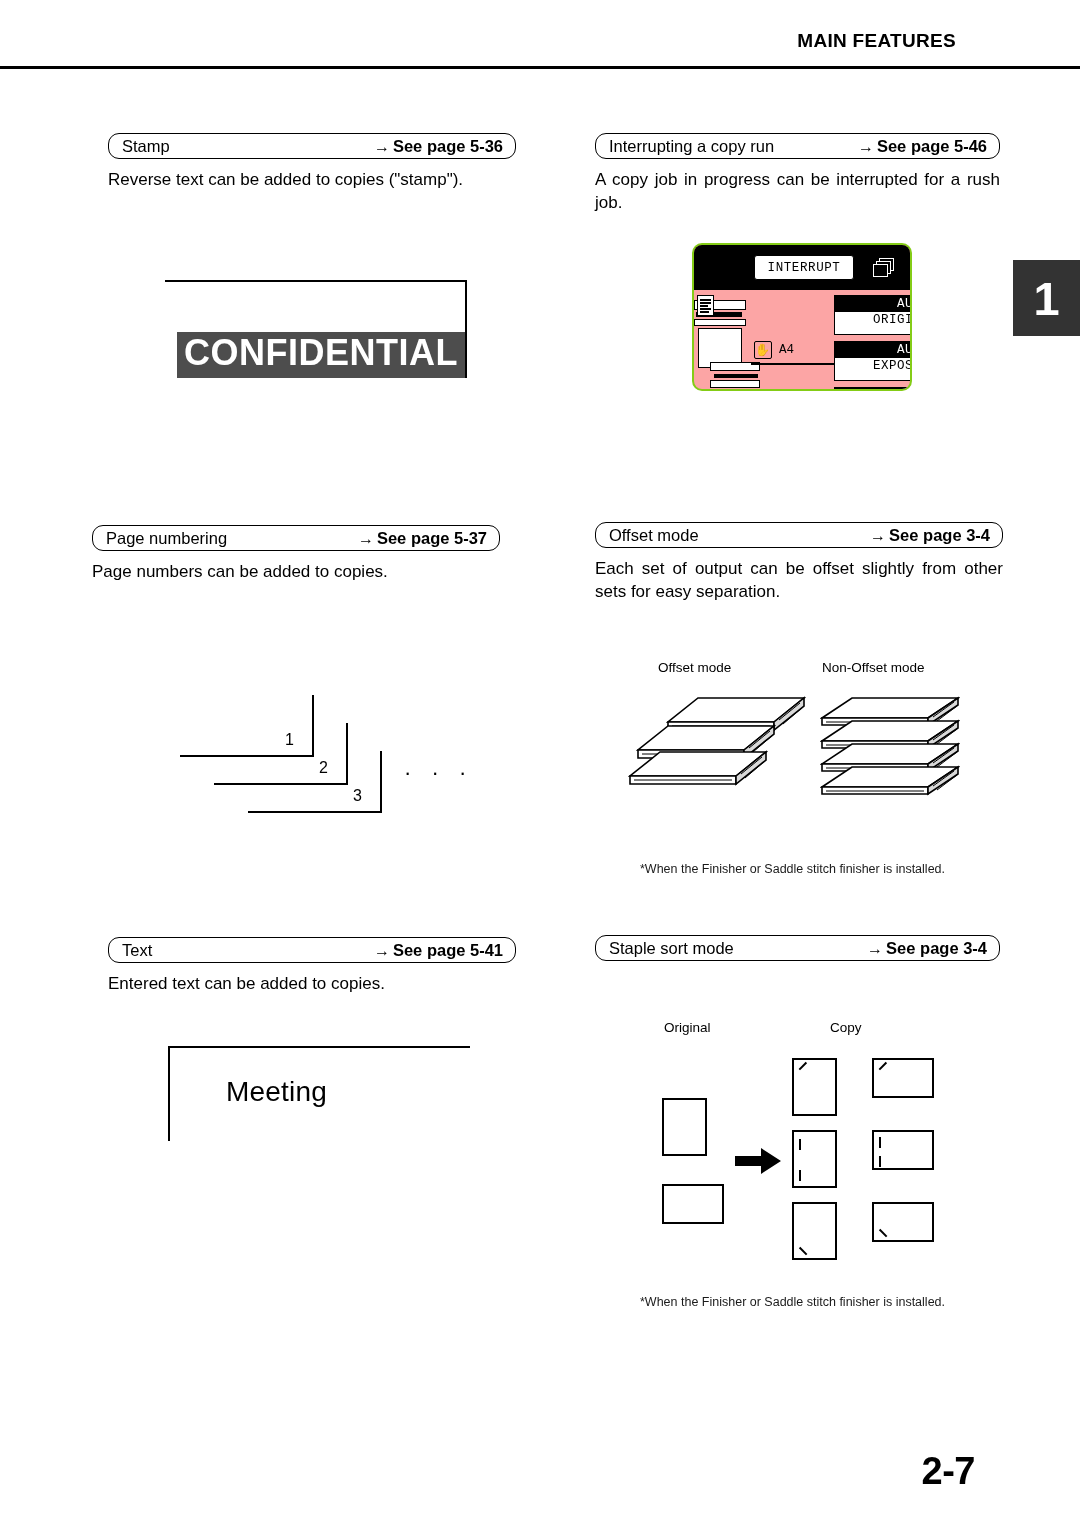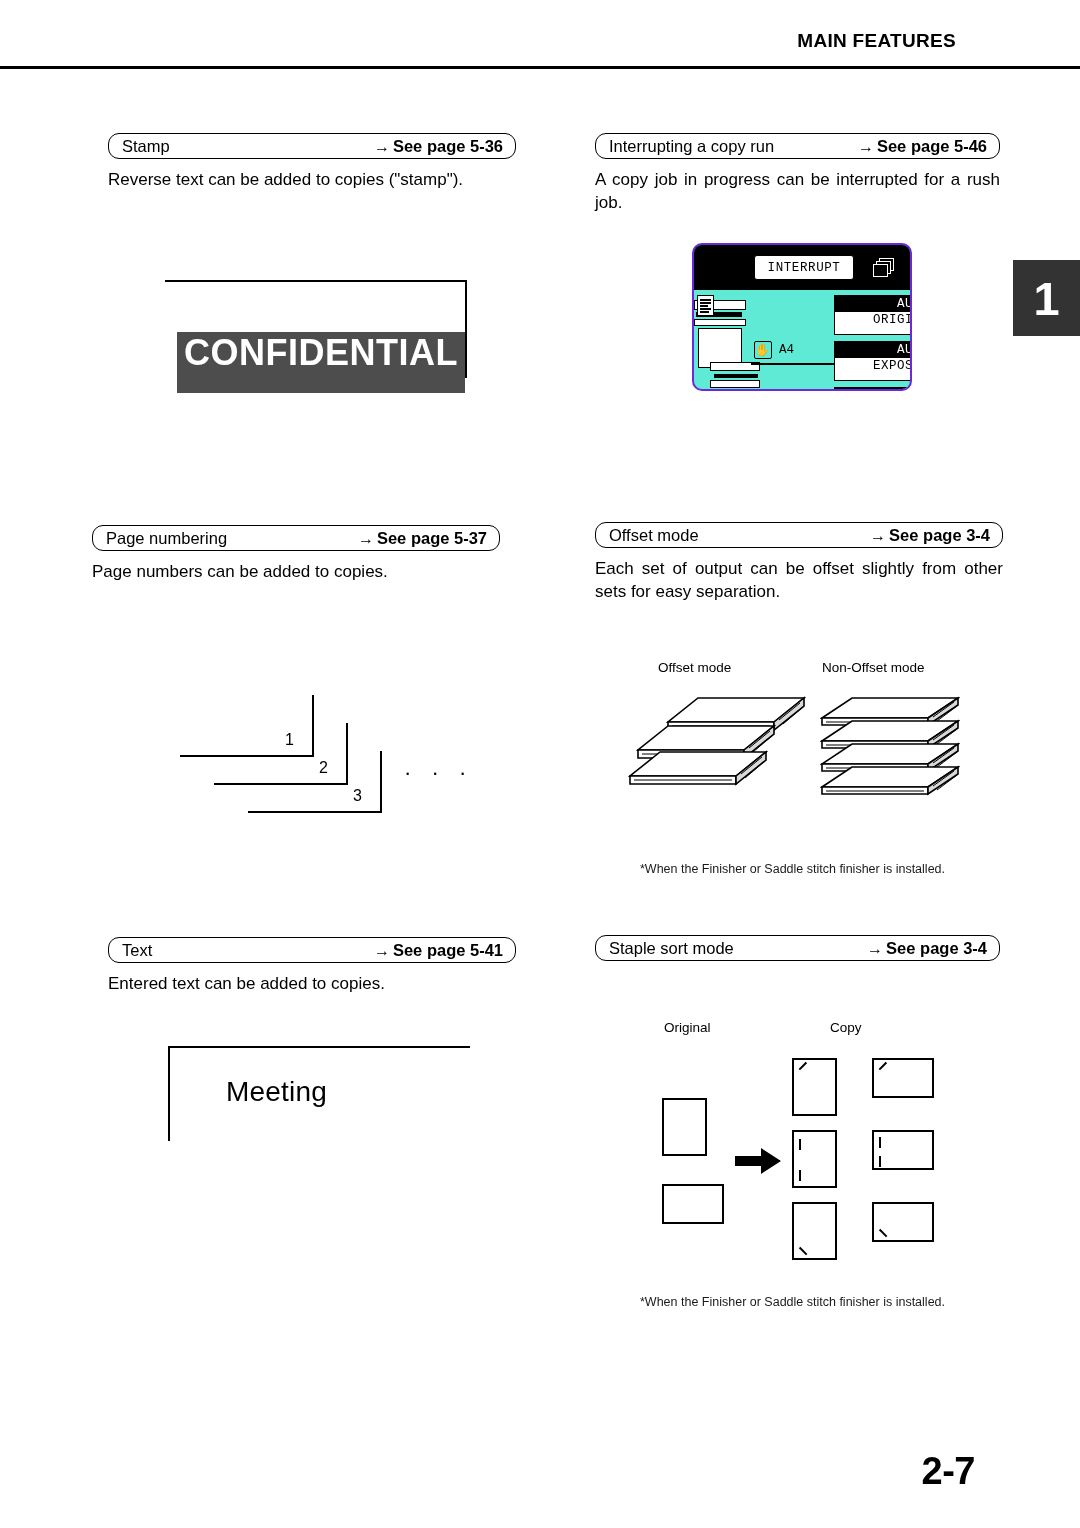--- a/index.html
+++ b/index.html
@@ -69,28 +69,28 @@
   
   #fig-confidential { position:absolute; left:165px; top:280px; width:310px; height:120px; }
   #conf-page-corner {
     position:absolute; left:0; top:0; width:302px; height:98px;
     border-top:2.5px solid #000; border-right:2.5px solid #000;
   }
   #conf-stamp {
     position:absolute; left:12px; top:52px;
     background:#4d4d4d; color:#ffffff;
     font-size:36px; font-weight:bold; letter-spacing:0.5px;
-    padding:3px 7px 22px 7px; line-height:1;
+    padding:3px 7px 7px 7px; line-height:1;
   }
 
   
   #fig-interrupt { position:absolute; left:692px; top:243px; width:220px; height:148px; }
   #ui-panel {
     position:absolute; inset:0;
-    background:#5eead4; border:2px solid #6d28d9; border-radius:10px;
+    background:#fca5a5; border:2px solid #84cc16; border-radius:10px;
     overflow:hidden;
   }
   #ui-topbar {
     position:absolute; left:0; top:0; width:100%; height:45px; background:#000;
   }
   #ui-interrupt-btn {
     position:absolute; left:60px; top:10px; width:100px; height:25px;
     background:#fff; border:1.5px solid #000; border-radius:3px;
     display:flex; align-items:center; justify-content:center;
     font-family:"Liberation Mono", monospace; font-size:12.5px; letter-spacing:.6px;

